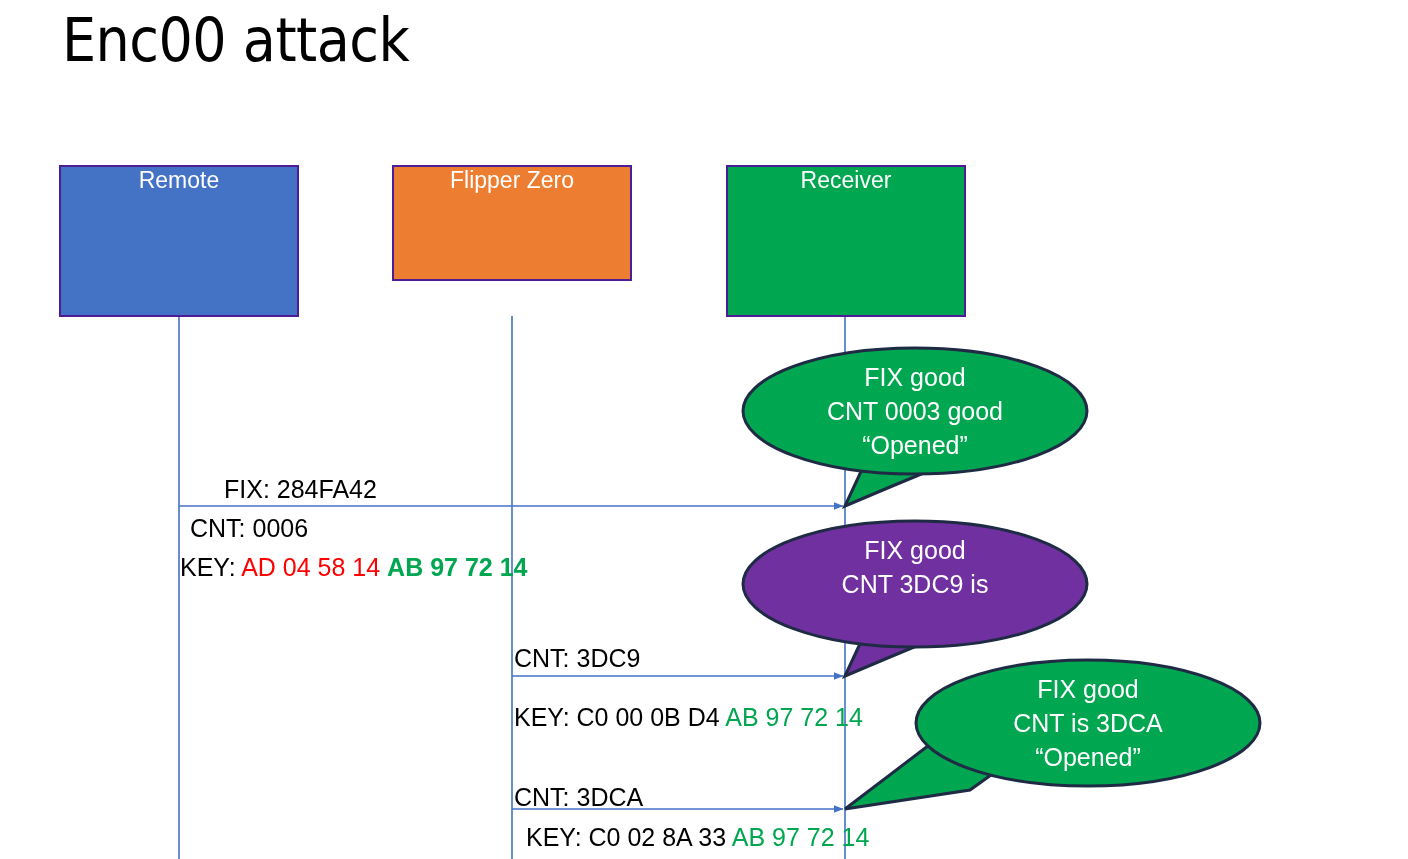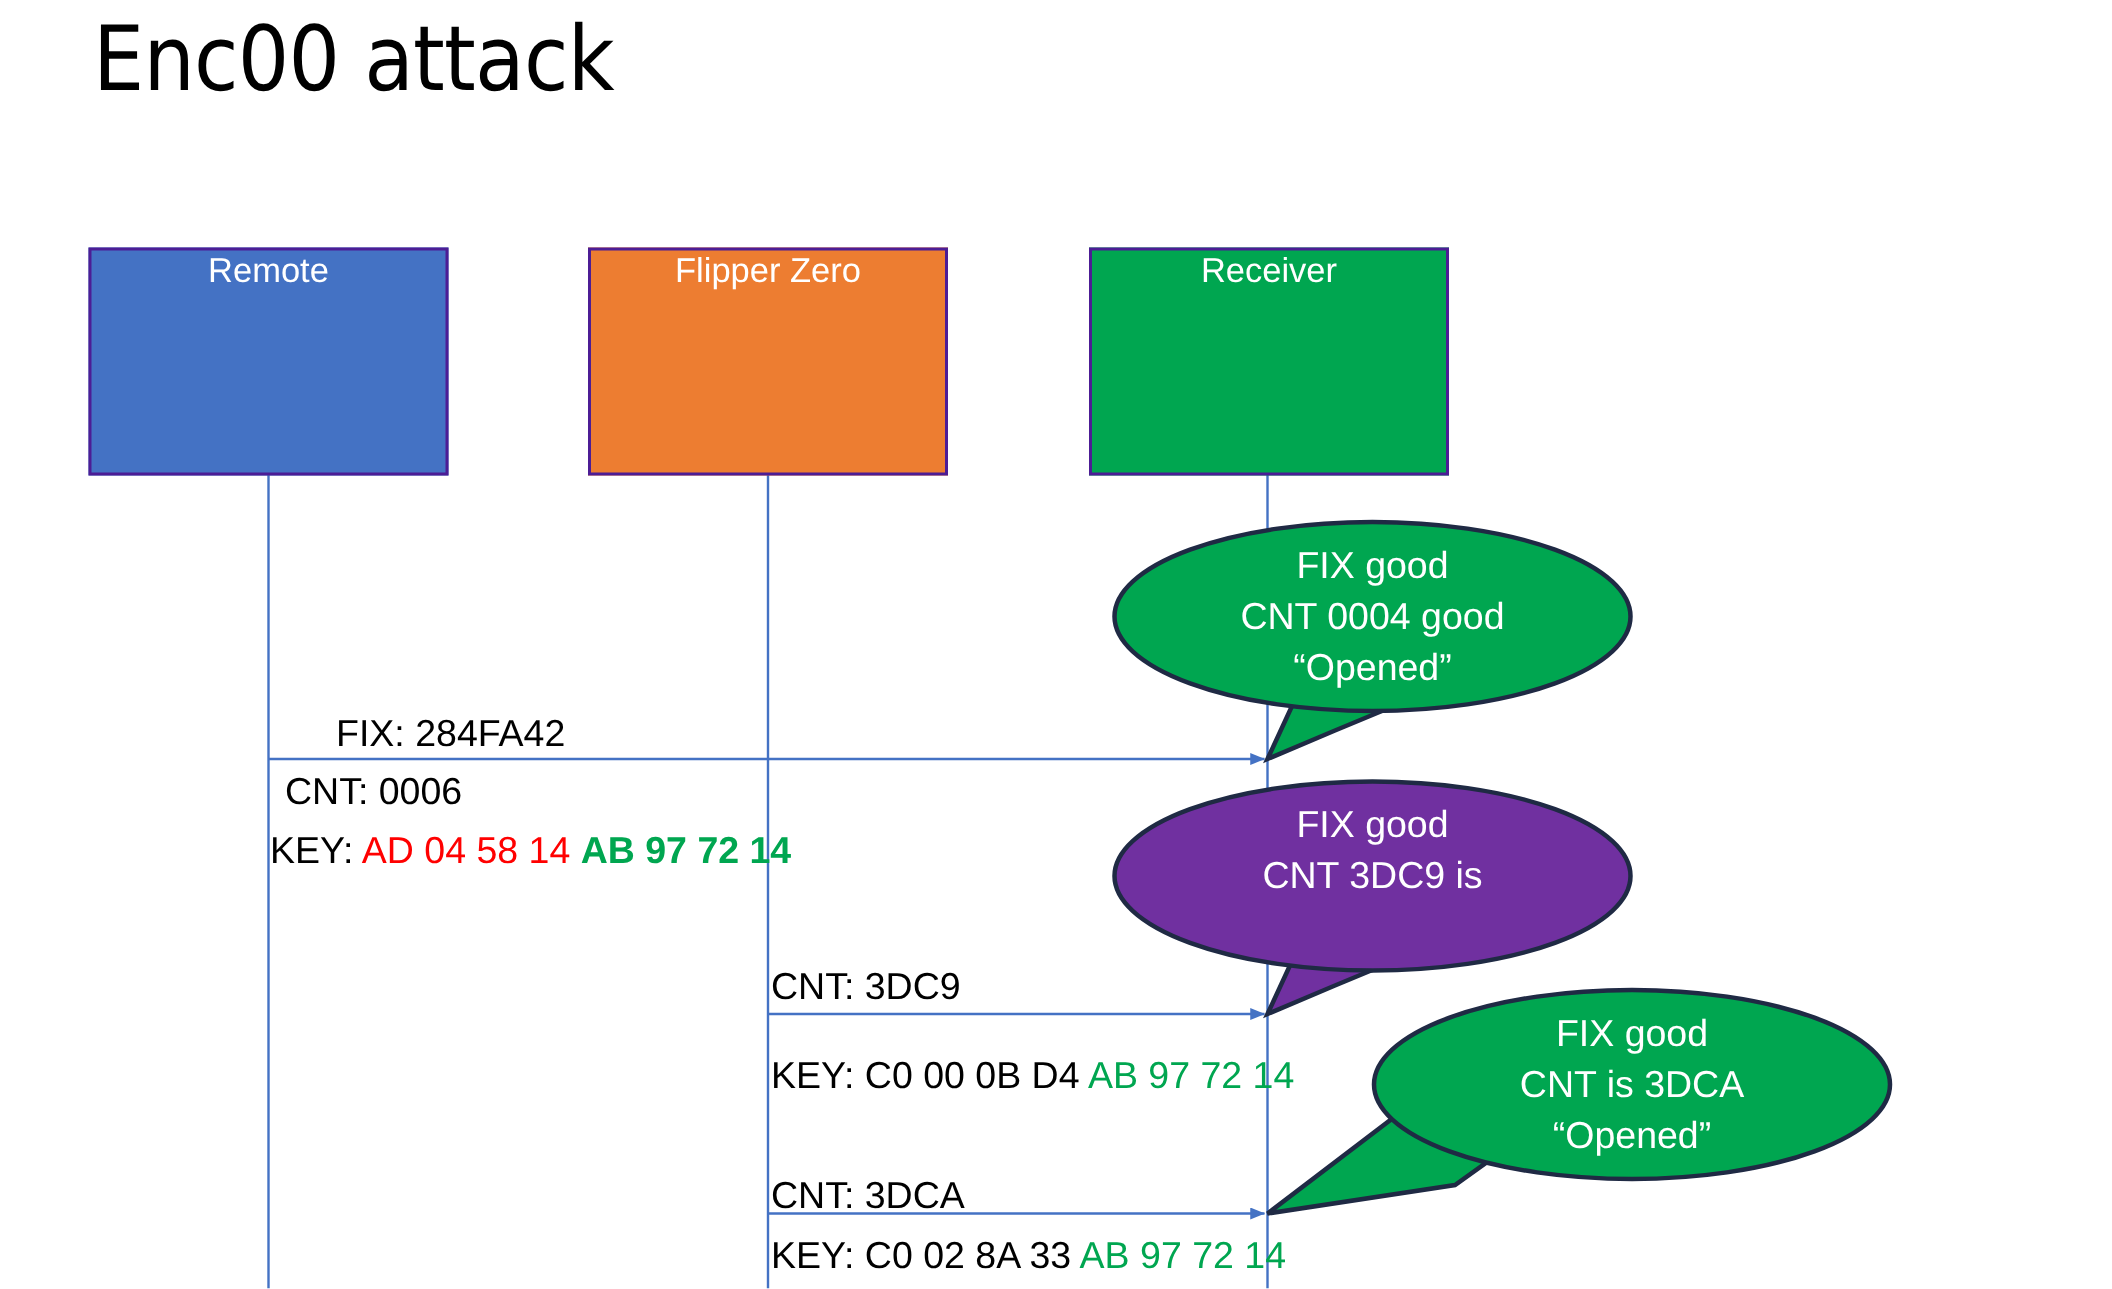--- a/index.html
+++ b/index.html
@@ -108,41 +108,41 @@
     <g>
       <path d="M 845,809 L 962,720 L 1040,740 L 970,790 Z" fill="#00A650" stroke="#1F2A44" stroke-width="3"></path>
       <ellipse cx="1088" cy="723" rx="172" ry="63" fill="#00A650" stroke="#1F2A44" stroke-width="3"></ellipse>
     </g>
   </svg>
 
   <div class="actor-box" style="left:59px; top:165px; width:240px; height:152px; background:#4472C4;">
     <span class="actor-label">Remote</span>
   </div>
 
-  <div class="actor-box" style="left:392px; top:165px; width:240px; height:152px; background:#ED7D31;">
+  <div class="actor-box" style="left:392px; top:165px; width:240px; height:116px; background:#ED7D31;">
     <span class="actor-label">Flipper Zero</span>
   </div>
 
   <div class="actor-box" style="left:726px; top:165px; width:240px; height:152px; background:#00A650;">
     <span class="actor-label">Receiver</span>
   </div>
 
   <div class="msg-text" style="left:190px; top:474px;margin-left:34px;">FIX: 284FA42</div>
   <div class="msg-text" style="left:190px; top:513px;">CNT: 0006</div>
   <div class="msg-text" style="left:180px; top:552px;"><span>KEY: </span><span class="k-red-b">AD 04 58 14 </span><span class="k-green-b">AB 97 72 14</span></div>
 
   <div class="msg-text" style="left:514px; top:643px;">CNT: 3DC9</div>
   <div class="msg-text" style="left:514px; top:683px;margin-top:19px;"><span>KEY: C0 00 0B D4 </span><span class="k-green">AB 97 72 14</span></div>
 
   <div class="msg-text" style="left:514px; top:782px;">CNT: 3DCA</div>
-  <div class="msg-text" style="left:514px; top:822px;"><span>KEY: C0 02 8A 33 </span><span class="k-green">AB 97 72 14</span></div>
+  <div class="msg-text" style="left:514px; top:822px;padding-left:12px;"><span>KEY: C0 02 8A 33 </span><span class="k-green">AB 97 72 14</span></div>
 
   <div class="bubble-text" style="left:743px; top:360px; width:344px;">
     <div>FIX good</div>
-    <div>CNT 0004 good</div>
+    <div>CNT 0003 good</div>
     <div>“Opened”</div>
   </div>
 
   <div class="bubble-text" style="left:743px; top:533px; width:344px;">
     <div>FIX good</div>
     <div>CNT 3DC9 is</div>
   </div>
 
   <div class="bubble-text" style="left:916px; top:672px; width:344px;">
     <div>FIX good</div>

